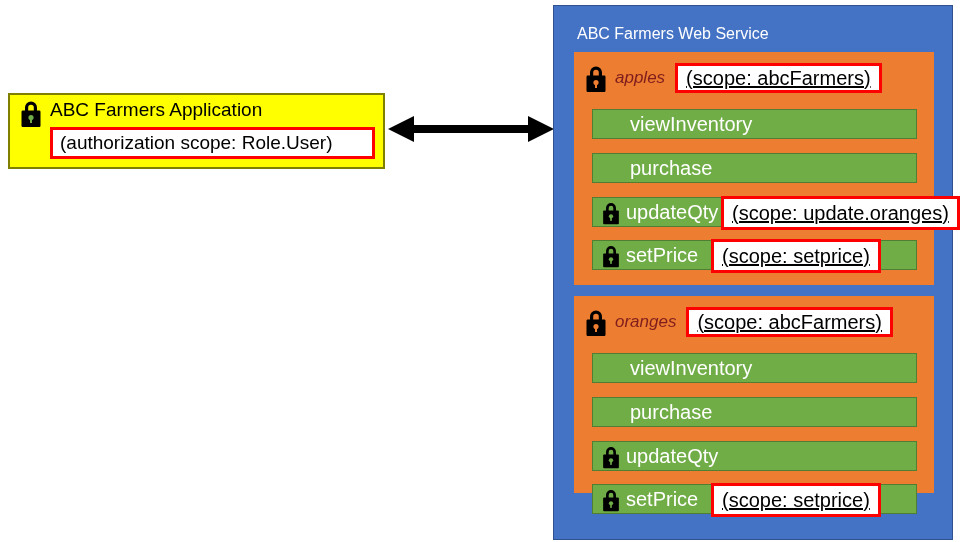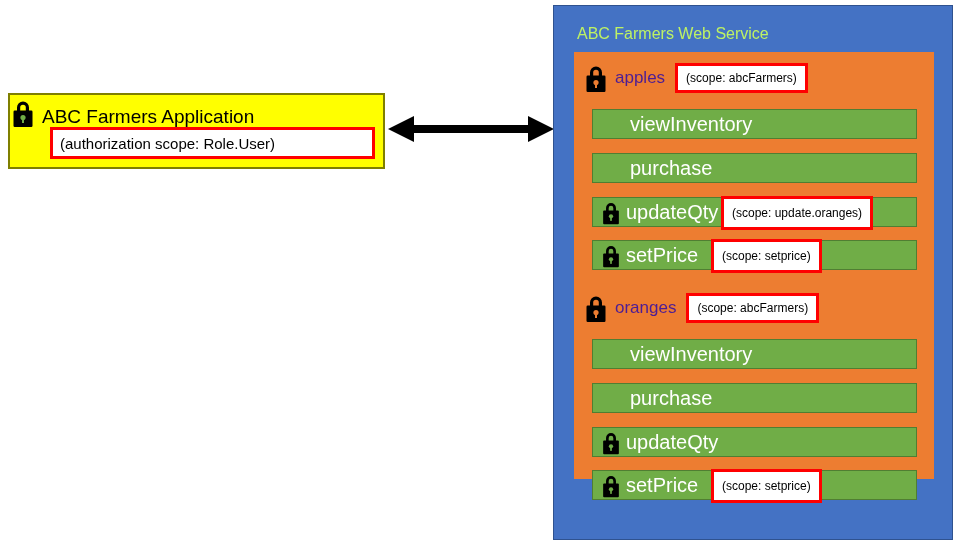--- a/index.html
+++ b/index.html
@@ -21,24 +21,24 @@
     left: 8px;
     top: 93px;
     width: 377px;
     height: 76px;
     background: #ffff00;
     border: 2px solid #7f7f00;
     box-sizing: border-box;
   }
   .app-title-row {
     position: absolute;
-    left: 0;
+    left: 8px;
     top: 4px;
     display: flex;
-    align-items: flex-end;
+    align-items: flex-start;
     gap: 6px;
   }
   .app-title-text {
     font-size: 19px;
     color: #000000;
     white-space: nowrap;
   }
   .app-scope {
     position: absolute;
     left: 40px;
@@ -46,21 +46,21 @@
     width: 325px;
     height: 32px;
     background: #ffffff;
     border: 3px solid #ff0000;
     box-sizing: border-box;
     display: flex;
     align-items: center;
     padding-left: 7px;
   }
   .app-scope-text {
-    font-size: 15px;
+    font-size: 19px;
     color: #000000;
     white-space: nowrap;
   }
 
   
   .arrow {
     position: absolute;
     left: 388px;
     top: 112px;
     width: 166px;
@@ -76,62 +76,64 @@
     height: 535px;
     background: #4472c4;
     border: 1px solid #2f528f;
     box-sizing: border-box;
   }
   .service-title {
     position: absolute;
     left: 23px;
     top: 19px;
     font-size: 16px;
-    color: #bef264;
+    color: #ffffff;
     white-space: nowrap;
   }
 
   
   .resource-card {
     position: absolute;
     left: 20px;
     width: 360px;
     background: #ed7d31;
     box-sizing: border-box;
   }
   .resource-card.card-0 { top: 46px;  height: 233px; }
-  .resource-card.card-1 { top: 276px; height: 197px; }
+  .resource-card.card-1 { top: 290px; height: 197px; }
 
   .resource-header {
     position: absolute;
     left: 9px;
     top: 10px;
     height: 32px;
     display: flex;
     align-items: center;
     gap: 6px;
   }
   .resource-name {
     font-size: 17px;
-    color: #4c1d95;
-    white-space: nowrap;
+    color: #7f1d1d;
+    white-space: nowrap;
+    font-style: italic;
   }
   .scope-chip {
     background: #ffffff;
     border: 3px solid #ff0000;
     box-sizing: border-box;
     display: flex;
     align-items: center;
     padding: 0 8px;
     height: 30px;
   }
   .scope-chip-text {
-    font-size: 12px;
+    font-size: 20px;
     color: #000000;
     white-space: nowrap;
+    text-decoration: underline;
   }
   .resource-header .scope-chip { margin-left: 4px; }
 
   
   .method-row {
     position: absolute;
     left: 18px;
     width: 325px;
     height: 30px;
     background: #70ad47;

